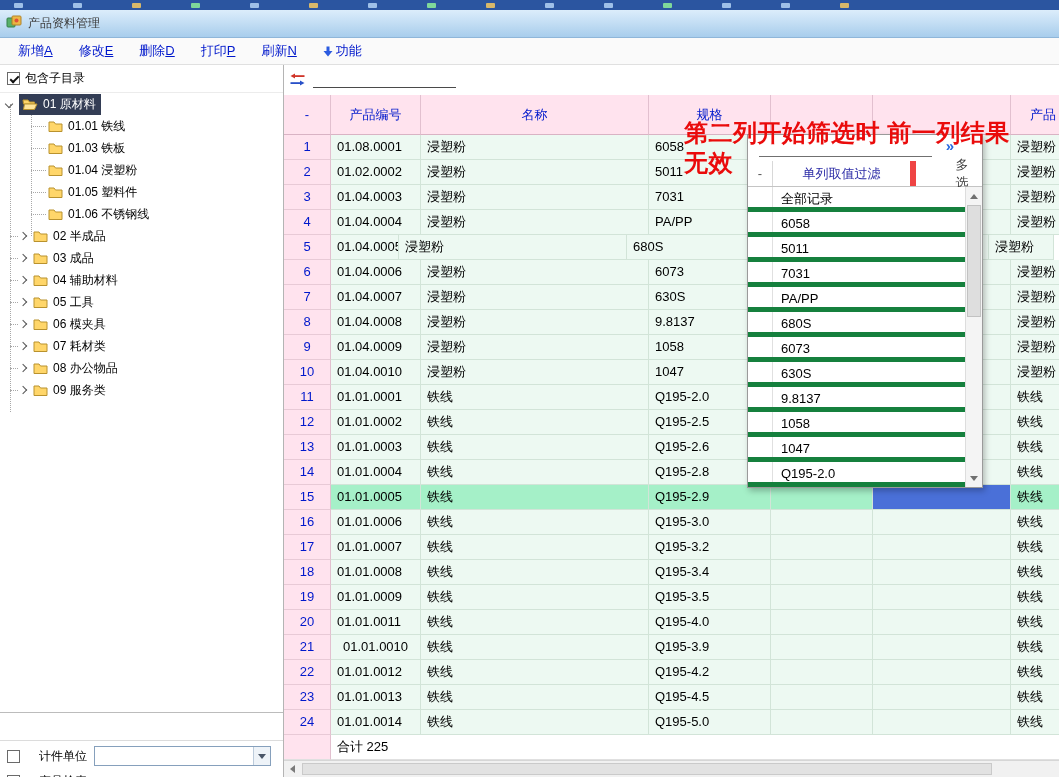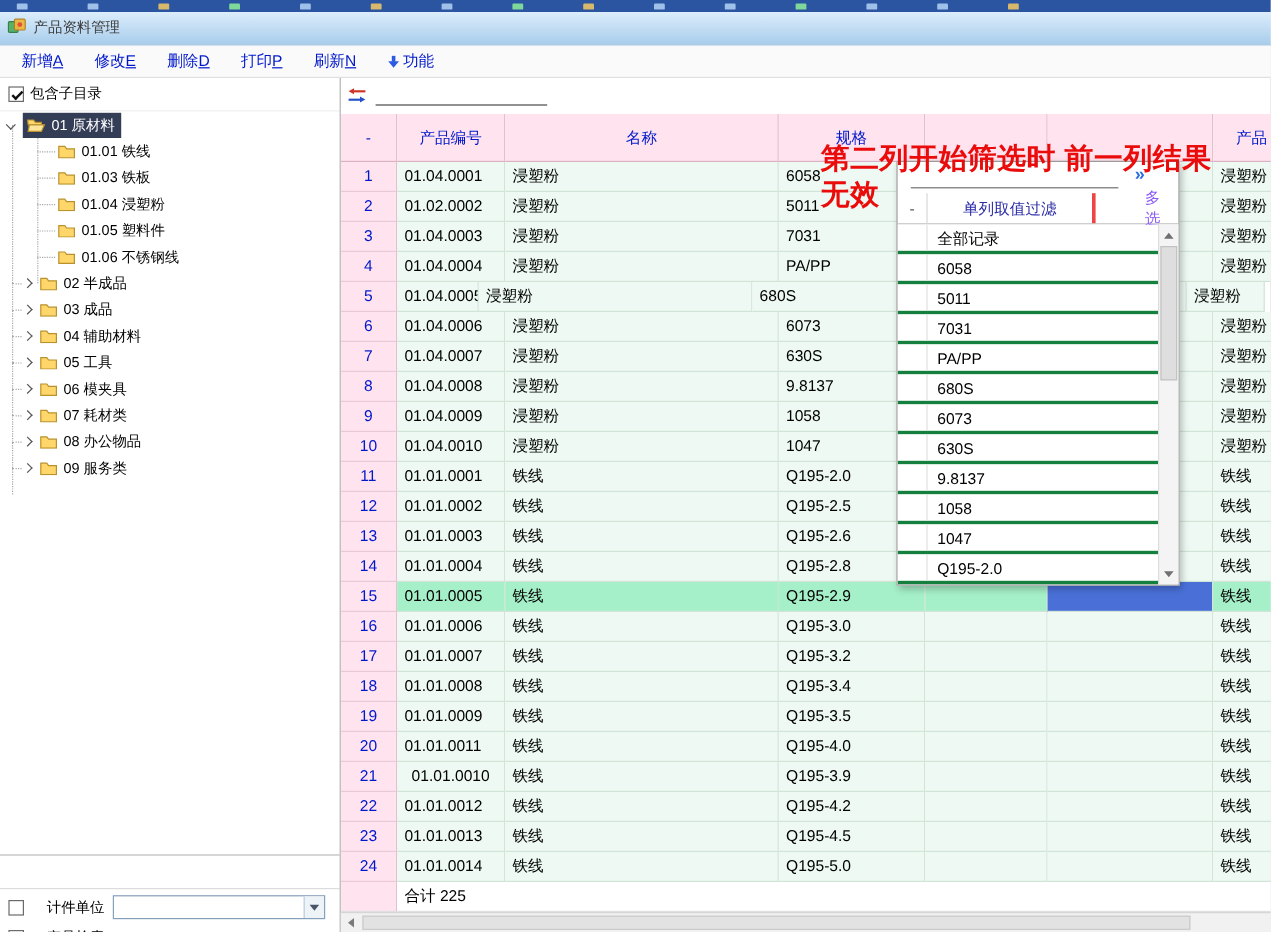--- a/index.html
+++ b/index.html
@@ -93,24 +93,24 @@
 
   
   .popup{position:absolute;left:747px;top:134px;width:236px;height:354px;background:#fff;
          border:1px solid #9a9a9a;z-index:30;box-shadow:2px 3px 6px rgba(0,0,0,0.25);}
   .p-top{position:relative;height:26px;}
   .p-input{position:absolute;left:11px;right:50px;bottom:4px;border-bottom:1px solid #707070;height:16px;}
   .p-expand{position:absolute;right:28px;top:2px;color:#2a6ae0;font-size:15px;font-weight:bold;}
   .p-head{display:flex;height:26px;border-bottom:1px solid #c4c4c4;}
   .p-corner{width:25px;color:#555;border-right:1px solid #d8d8d8;display:flex;align-items:center;justify-content:center;}
   .p-title{flex:1;color:#2b2ba6;display:flex;align-items:center;justify-content:center;}
-  .p-multi{width:55px;color:#8b5cf6;border-left:3px solid #ef4444;display:flex;align-items:center;justify-content:center;padding-left:43px;}
+  .p-multi{width:55px;color:#404040;border-left:6px solid #ef4444;display:flex;align-items:center;justify-content:center;padding-left:43px;}
   .p-headspace{width:17px;}
   .p-list{position:absolute;left:0;top:52px;right:17px;bottom:0;overflow:hidden;}
-  .p-row{display:flex;height:25px;border-bottom:3px solid #15803d;background:#fff;}
+  .p-row{display:flex;height:25px;border-bottom:5px solid #15803d;background:#fff;}
   .p-rownarrow{width:25px;border-right:1px solid #e0e0e0;flex:none;}
   .p-rowtext{padding-left:8px;line-height:24px;font-size:13px;white-space:nowrap;}
   .p-scroll{position:absolute;top:52px;right:0;bottom:0;width:17px;background:#f4f4f4;border-left:1px solid #ddd;}
   .p-up{position:absolute;top:2px;left:0;width:16px;height:14px;display:flex;align-items:center;justify-content:center;}
   .p-up::after{content:"";border-left:4px solid transparent;border-right:4px solid transparent;border-bottom:5px solid #707070;}
   .p-down{position:absolute;bottom:2px;left:0;width:16px;height:14px;display:flex;align-items:center;justify-content:center;}
   .p-down::after{content:"";border-left:4px solid transparent;border-right:4px solid transparent;border-top:5px solid #707070;}
   .p-thumb{position:absolute;top:18px;left:1px;width:14px;height:112px;background:#dedede;border:1px solid #c2c2c2;}
 
   
@@ -345,21 +345,21 @@
         <div class="th" style="width: 90px;">产品编号</div>
         <div class="th" style="width: 228px;">名称</div>
         <div class="th" style="width: 122px;">规格</div>
         <div class="th" style="width: 102px;"></div>
         <div class="th" style="width: 138px;"></div>
         <div class="th" style="width: 65px;">产品</div>
       </div>
     <div id="tbody">
         <div class="trow">
           <div class="td num" style="width: 47px;">1</div>
-          <div class="td" style="width: 90px;">01.04.0001</div>
+          <div class="td" style="width: 90px;">01.08.0001</div>
           <div class="td" style="width: 228px;">浸塑粉</div>
           <div class="td" style="width: 122px;">6058</div>
           <div class="td" style="width: 102px;"></div>
           <div class="td" style="width: 138px;"></div>
           <div class="td" style="width: 65px;">浸塑粉</div>
         </div>
         <div class="trow">
           <div class="td num" style="width: 47px;">2</div>
           <div class="td" style="width: 90px;">01.02.0002</div>
           <div class="td" style="width: 228px;">浸塑粉</div>

